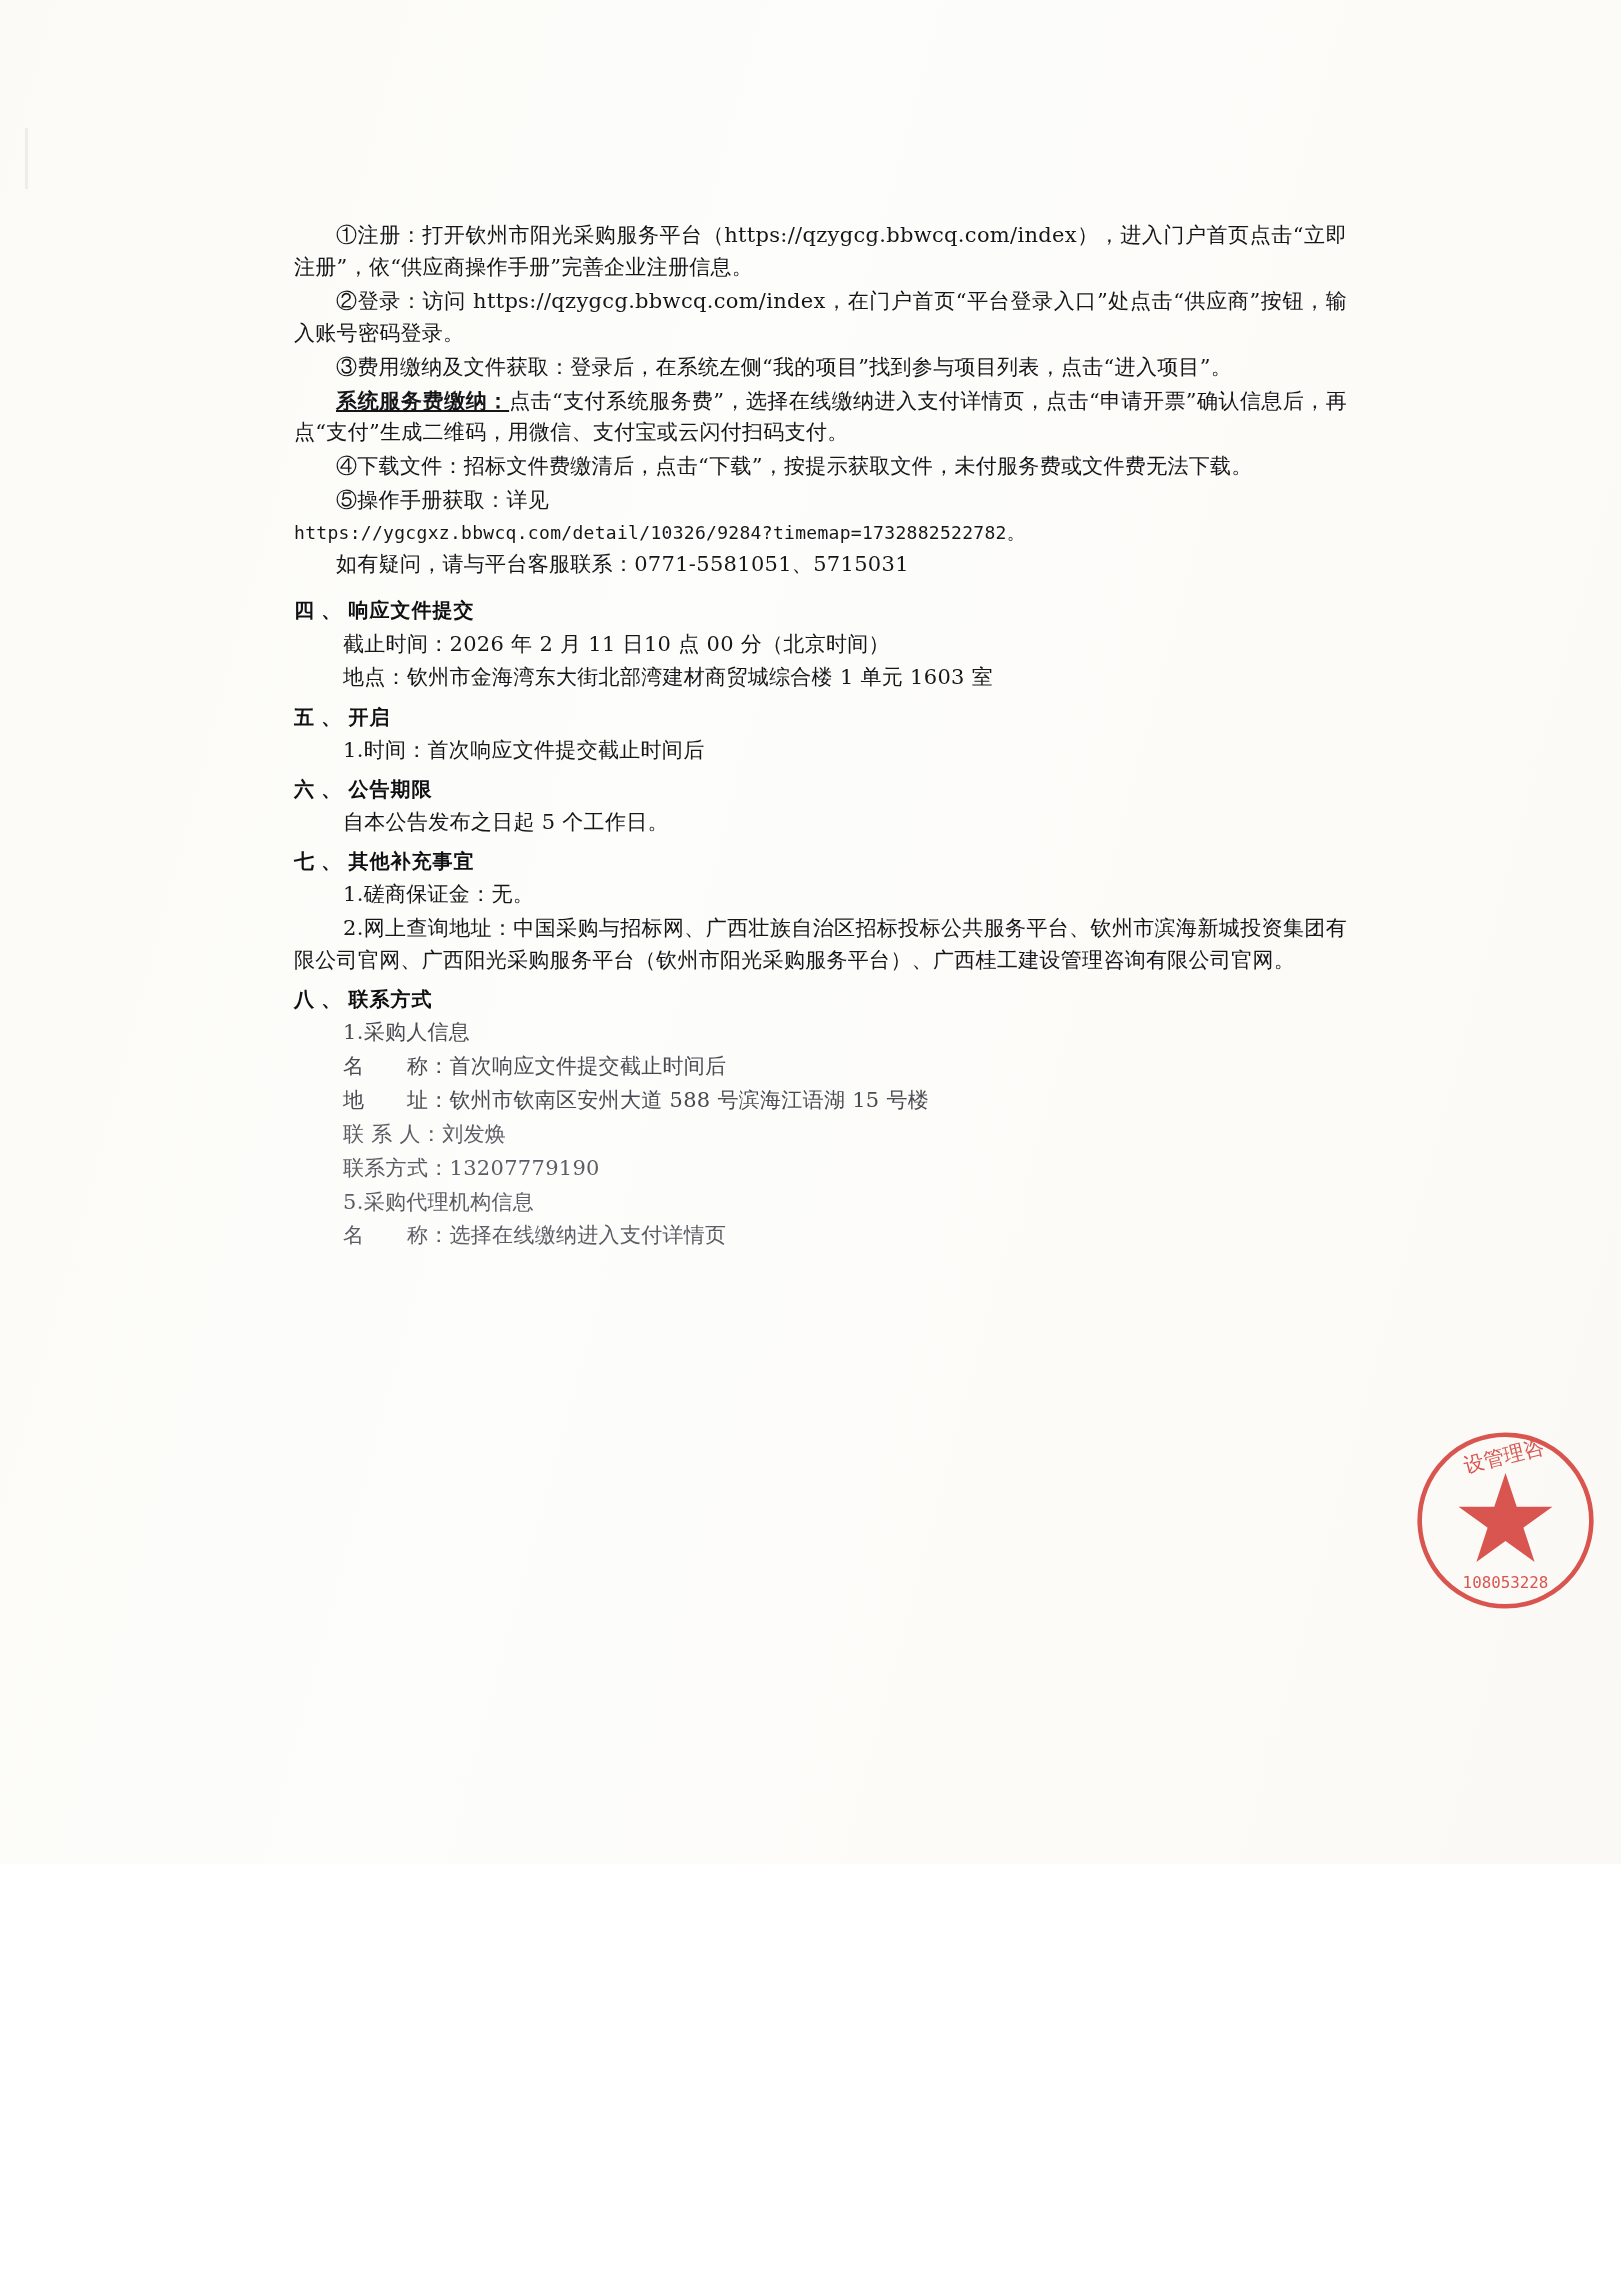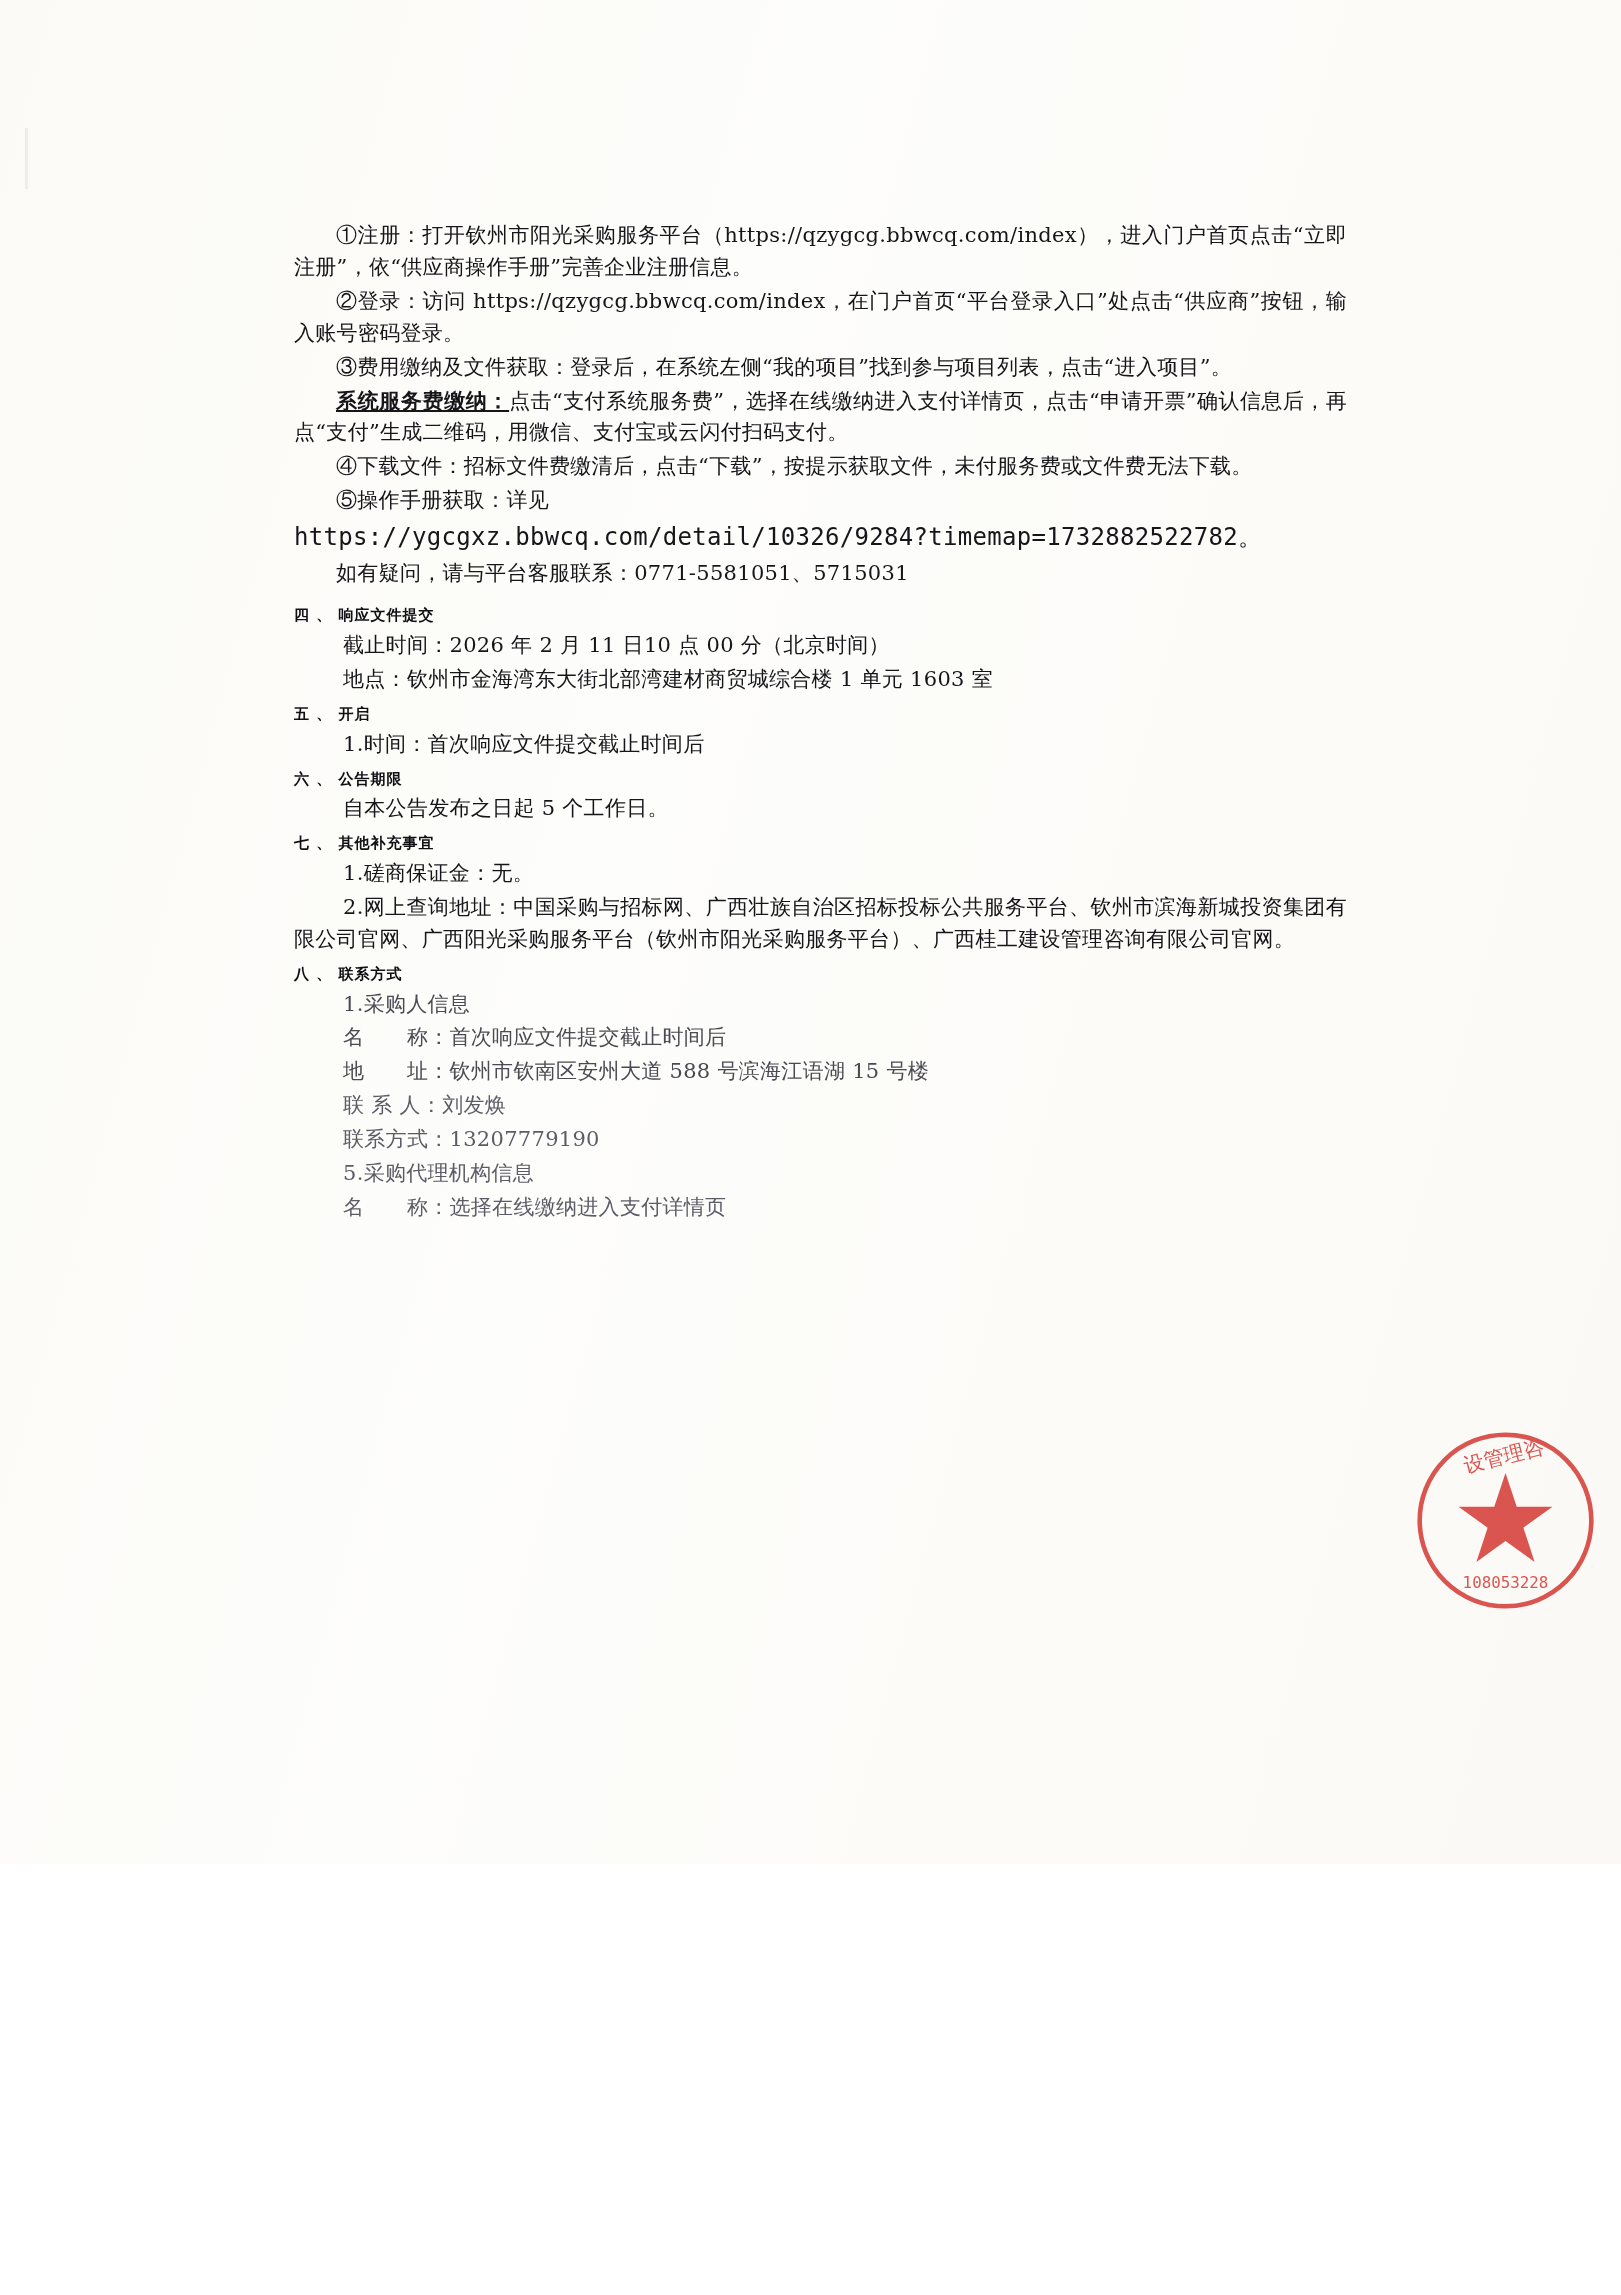--- a/index.html
+++ b/index.html
@@ -37,38 +37,38 @@
     color: #16161a;
     letter-spacing: 0.3px;
     text-align: justify;
   }
   .indent {
     text-indent: 42px;
   }
   .heading {
     font-family: "DejaVu Sans", "Liberation Sans", sans-serif;
     font-weight: bold;
-    font-size: 15px;
+    font-size: 20px;
     line-height: 1.5;
     margin: 7.2px 0 3.1px 0;
     color: #101014;
     letter-spacing: 1px;
   }
   .heading .num {
     letter-spacing: 7.2px;
   }
   .bold-run {
     font-family: "DejaVu Sans", "Liberation Sans", sans-serif;
     font-weight: bold;
     letter-spacing: 0.5px;
     text-decoration: underline;
   }
   .url-line {
     font-family: "DejaVu Sans Mono", "Liberation Mono", monospace;
-    font-size: 24px;
+    font-size: 18px;
     line-height: 1.5;
     margin: 1px 0 3.1px 0;
     color: #16161a;
   }
   .sub {
     text-indent: 49px;
   }
   .gap-sm { height: 5.1px; }
 
   

